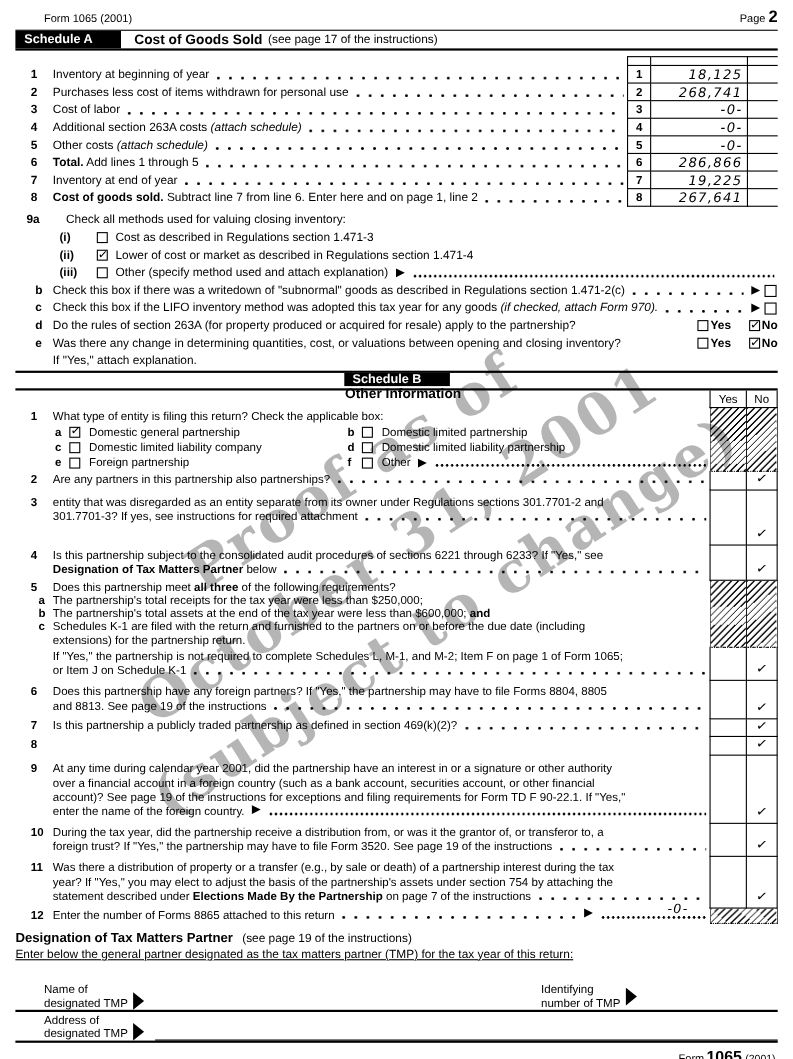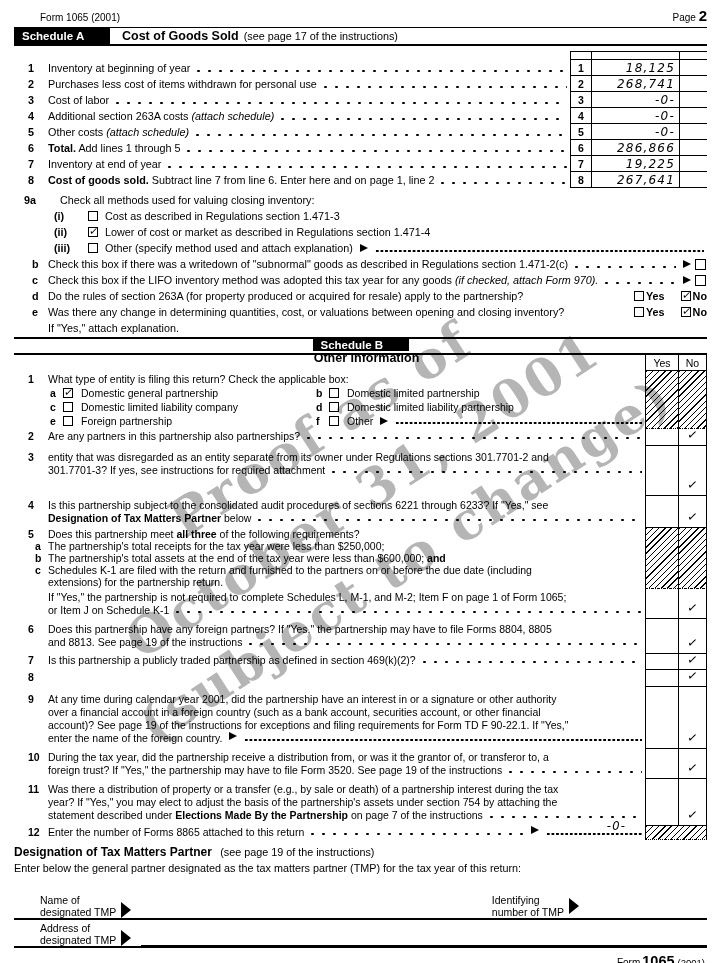--- a/index.html
+++ b/index.html
@@ -87,21 +87,21 @@
   .opt-row { display:flex; height:14px; align-items:center; }
   .opt { display:flex; align-items:center; }
   .opt-left { width:266px; flex:none; }
   .opt-right { flex:1; }
   .opt-letter { width:13px; flex:none; margin-left:2px; }
   .opt .cb { margin-right:8px; }
   .opt-label { white-space:pre; }
   
   .desig-head { margin-top:5px; font-size:12px; }
   .desig-head b { font-size:12px; }
-  .desig-desc { margin-top:3px; font-size:10.8px; }
+  .desig-desc { margin-top:3px; font-size:10.8px;text-decoration:underline; }
   .tmp-row { display:flex; align-items:flex-end; position:relative; }
   .tmp-row.name { margin-top:15px; height:31px; border-bottom:2px solid #000; }
   .tmp-row.addr { height:28px; border-bottom:2.5px solid #000; }
   .tmp-labels { font-size:10.5px; line-height:12px; flex:none; margin-left:26px; }
   .tmp-arrow { flex:none; width:0; height:0; border-left:10px solid #000; border-top:8px solid transparent; border-bottom:8px solid transparent; margin-left:5px; }
   .tmp-fill { flex:1; }
   .tmp-idblock { flex:none; display:flex; align-items:center; }
   .tmp-idspace { flex:none; width:128px; }
   .addr-line { flex:1; margin-left:10px; height:13px; border-bottom:1.5px solid #000; }
   

